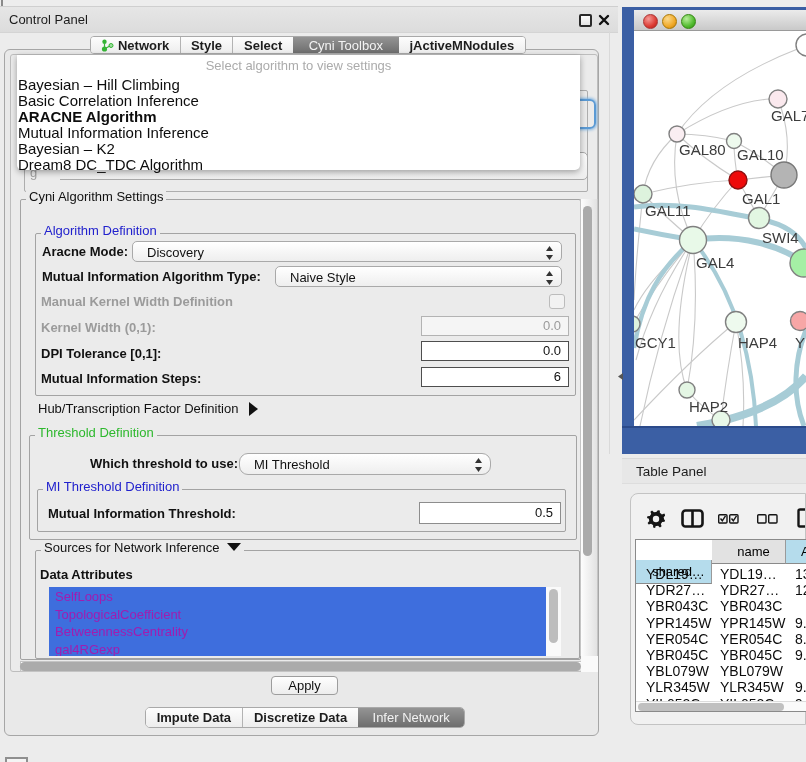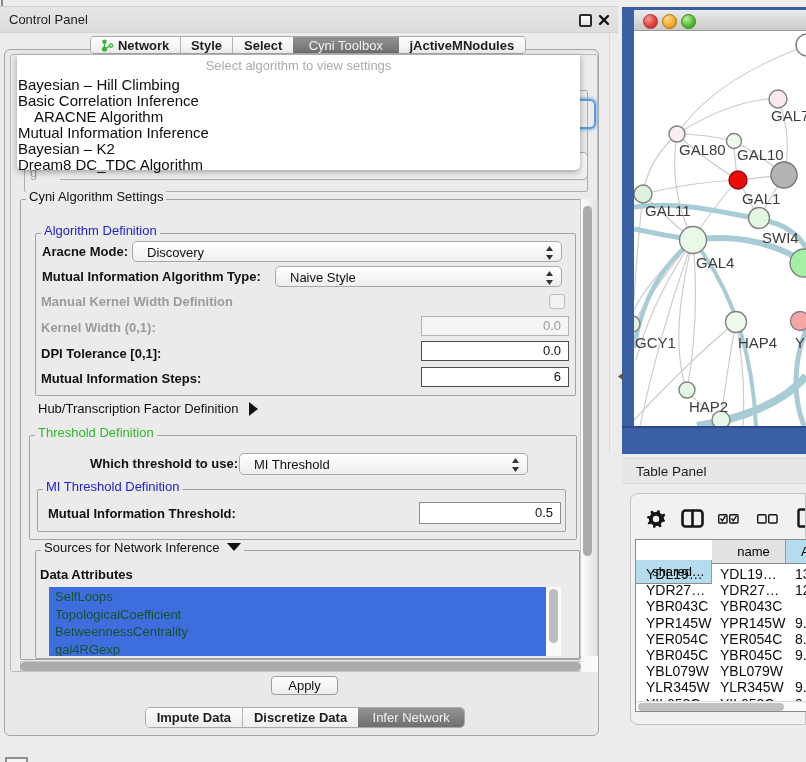--- a/index.html
+++ b/index.html
@@ -128,21 +128,21 @@
   <div class="lbl plain" style="left:38px;top:401px;z-index:3;">Hub/Transcription Factor Definition
     <svg width="11" height="14" viewBox="0 0 11 14" style="vertical-align:-3px;margin-left:6px;">
         <path d="M1 0 L10 7 L1 14 Z" fill="#111"></path>
       </svg>
   </div>
 
   <div class="grp" style="left:29px;top:435px;width:546px;height:103px;z-index:3;">
     <div class="lg" style="color:#2db82d;">Threshold Definition</div>
   </div>
   <div class="lbl" style="left:90px;top:456px;z-index:4;">Which threshold to use:</div>
-  <div class="combo" style="left:239px;top:453px;width:289px;height:22px;z-index:4;">
+  <div class="combo" style="left:239px;top:453px;width:252px;height:22px;z-index:4;border-radius:9px;">
     <span class="cv">MI Threshold</span>
     <svg class="ar" viewBox="0 0 7 14">
         <path d="M3.5 0 L7 5 L0 5 Z" fill="#333"></path>
         <path d="M3.5 14 L7 9 L0 9 Z" fill="#333"></path>
       </svg>
   </div>
   <div class="grp" style="left:37px;top:489px;width:527px;height:41px;z-index:4;">
     <div class="lg" style="color:#2121cd;">MI Threshold Definition</div>
   </div>
   <div class="lbl" style="left:48px;top:506px;z-index:5;">Mutual Information Threshold:</div>
@@ -151,21 +151,21 @@
   <div class="grp" style="left:35px;top:550px;width:543px;height:107px;z-index:3;">
     <div class="lg" style="color:#111;">Sources for Network Inference
       <svg width="14" height="9" viewBox="0 0 14 9" style="vertical-align:1px;margin-left:4px;">
           <path d="M0 1 L14 1 L7 9 Z" fill="#111"></path>
         </svg>
     </div>
   </div>
   <div class="lbl" style="left:40px;top:567px;z-index:4;">Data Attributes</div>
   <div class="abs" style="left:49px;top:587px;width:512px;height:69px;background:#fafafa;z-index:4;overflow:hidden;">
     <div style="position:absolute;left:0;top:0;width:497px;height:69px;background:#3e6edd;"></div>
-    <div style="position:absolute;left:6px;top:1px;font-size:13px;color:#14532d;line-height:17.6px;">SelfLoops<br>TopologicalCoefficient<br>BetweennessCentrality<br>gal4RGexp</div>
+    <div style="position:absolute;left:6px;top:1px;font-size:13px;color:#a21caf;line-height:17.6px;">SelfLoops<br>TopologicalCoefficient<br>BetweennessCentrality<br>gal4RGexp</div>
     <div style="position:absolute;left:500px;top:2px;width:9px;height:54px;background:#bdbdbd;border-radius:5px;"></div>
   </div>
 
   <div class="sbtrack" style="left:580px;top:199px;width:18px;height:457px;border-width:0 1px;z-index:5;"></div>
   <div class="sbthumb" style="left:583px;top:206px;width:9px;height:350px;z-index:6;"></div>
   <div class="sbtrack" style="left:20px;top:661px;width:578px;height:11px;z-index:5;background:linear-gradient(#fdfdfd,#e2e2e2);"></div>
   <div class="sbthumb" style="left:20px;top:662px;width:561px;height:9px;z-index:6;"></div>
   <div class="abs" style="left:581px;top:656px;width:17px;height:16px;background:#fafafa;z-index:5;"></div>
 
   <div class="abs seg" id="toptabs">
@@ -182,21 +182,21 @@
       <div class="sep"></div>
     <div class="tb" style="width:60px;">Select</div>
     <div class="tb sel" style="width:106px;">Cyni Toolbox</div>
     <div class="tb" style="width:127px;">jActiveMNodules</div>
   </div>
 
   <div class="abs" id="popup">
     <div class="hd">Select algorithm to view settings</div>
     <div class="it" style="top:21px;">Bayesian – Hill Climbing</div>
     <div class="it" style="top:37px;">Basic Correlation Inference</div>
-    <div class="it" style="top:53px;font-weight:normal;margin-left:16px;">ARACNE Algorithm</div>
+    <div class="it" style="top:53px;font-weight:bold;">ARACNE Algorithm</div>
     <div class="it" style="top:69px;">Mutual Information Inference</div>
     <div class="it" style="top:85px;">Bayesian – K2</div>
     <div class="it" style="top:101px;">Dream8 DC_TDC Algorithm</div>
   </div>
 
   <div class="abs" style="left:271px;top:676px;width:67px;height:19px;background:linear-gradient(#fefefe,#ededed);border:1px solid #9d9d9d;border-radius:4px;box-sizing:border-box;text-align:center;font-size:13px;line-height:17px;color:#111;z-index:5;">Apply</div>
   <div class="abs seg" id="bottabs">
     <div class="tb" style="width:96px;">Impute Data</div>
       <div class="sep"></div>
     <div class="tb" style="width:116px;">Discretize Data</div>

